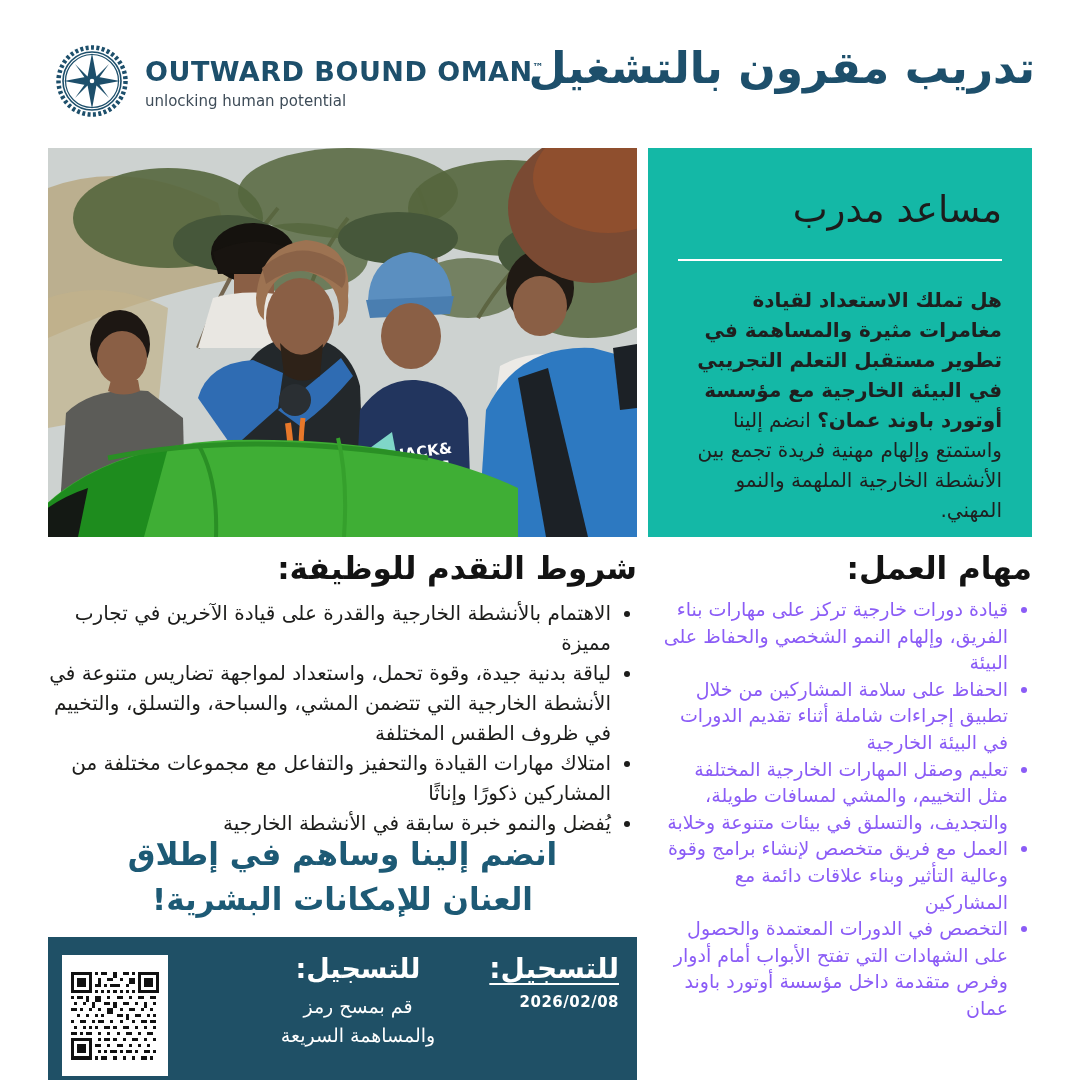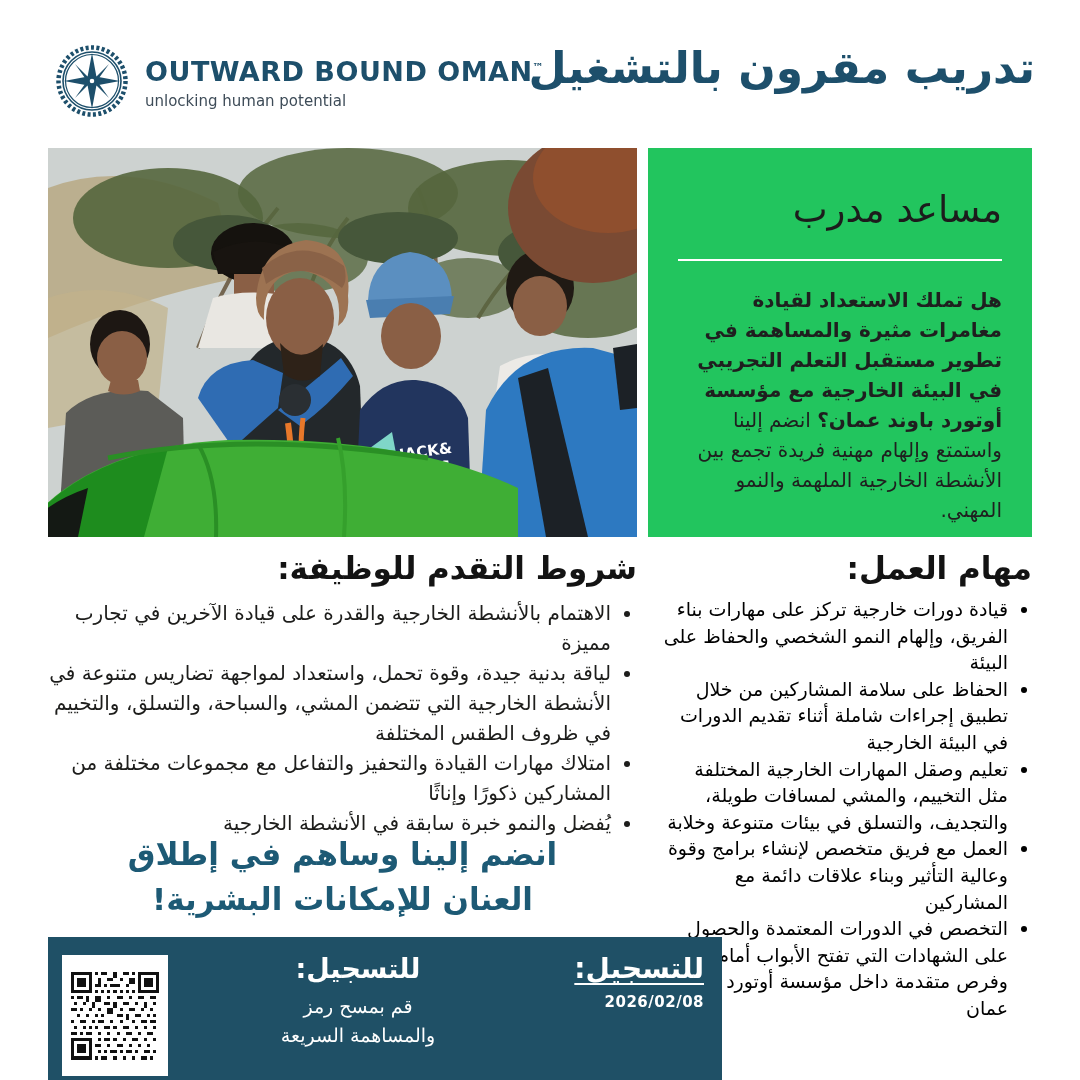--- a/index.html
+++ b/index.html
@@ -17,45 +17,45 @@
   .logo-text .brand-tagline { color:#3e4c58; font-size:15px; margin-top:5px; }
   .page-title {
     position:absolute; right:45px; top:44px; direction:rtl; text-align:right;
     color:#1d4f6b; font-weight:bold; font-size:44px; line-height:1.1;
   }
   
   .photo { position:absolute; left:48px; top:148px; width:589px; height:389px; overflow:hidden; background:#cdd2d0; }
   .photo svg { display:block; }
   .panel {
     position:absolute; left:648px; top:148px; width:384px; height:389px;
-    background:#22c55e; direction:rtl; text-align:right;
+    background:#14b8a6; direction:rtl; text-align:right;
     padding:40px 30px 0 26px;
   }
   .panel-title { font-size:37px; font-weight:normal; color:#1c1c1c; }
   .panel-divider { border:none; border-top:2px solid #ffffff; margin:28px 0 24px 4px; }
   .panel-text { font-size:20px; line-height:1.5; color:#1f1f1f; }
   .panel-text .bold { font-weight:bold; }
   
   .reqs { position:absolute; left:48px; top:550px; width:589px; direction:rtl; text-align:right; }
   .reqs h2 { font-size:31px; font-weight:bold; color:#131313; margin-bottom:12px; }
   .reqs ul { margin:0; padding-right:26px; list-style:disc; }
   .reqs li { font-size:20px; line-height:1.5; color:#1d1d1b; }
   
   .tasks { position:absolute; left:660px; top:550px; width:372px; direction:rtl; text-align:right; }
   .tasks h2 { font-size:31px; font-weight:bold; color:#131313; margin-bottom:10px; }
   .tasks ul { margin:0; padding-right:24px; list-style:disc; }
-  .tasks li { font-size:19px; line-height:1.4; color:#000000; }
+  .tasks li { font-size:19px; line-height:1.4; color:#8b5cf6; }
   
   .cta { position:absolute; left:48px; top:832px; width:589px; text-align:center; direction:rtl; }
   .cta span {
     display:inline-block; width:500px;
     color:#1d5a75; font-weight:bold; font-size:31px; line-height:1.45;
   }
   
-  .footer { position:absolute; left:48px; top:937px; width:674px; height:143px; background:#1f5066; color:#ffffff; }
+  .footer { position:absolute; left:48px; top:937px; width:589px; height:143px; background:#1f5066; color:#ffffff; }
   .qr-box { position:absolute; left:14px; top:18px; width:106px; height:121px; background:#ffffff; padding:9px; }
   .qr-box svg { display:block; width:100%; height:100%; }
   .register-col { position:absolute; left:215px; top:16px; width:190px; text-align:center; direction:rtl; }
   .register-col .reg-label { font-size:27px; font-weight:bold; margin-bottom:8px; }
   .register-col .reg-line { font-size:19px; line-height:1.55; font-weight:300; }
   .deadline-col { position:absolute; right:18px; top:14px; direction:rtl; text-align:right; }
   .deadline-col .dl-line { font-size:28px; font-weight:bold; line-height:1.3; }
   .deadline-col .dl-underline { text-decoration:underline; text-underline-offset:5px; }
   .deadline-col .dl-date { font-size:15px; font-weight:bold; margin-top:6px; letter-spacing:.5px; direction:ltr;margin-left:47px; }
 </style>

